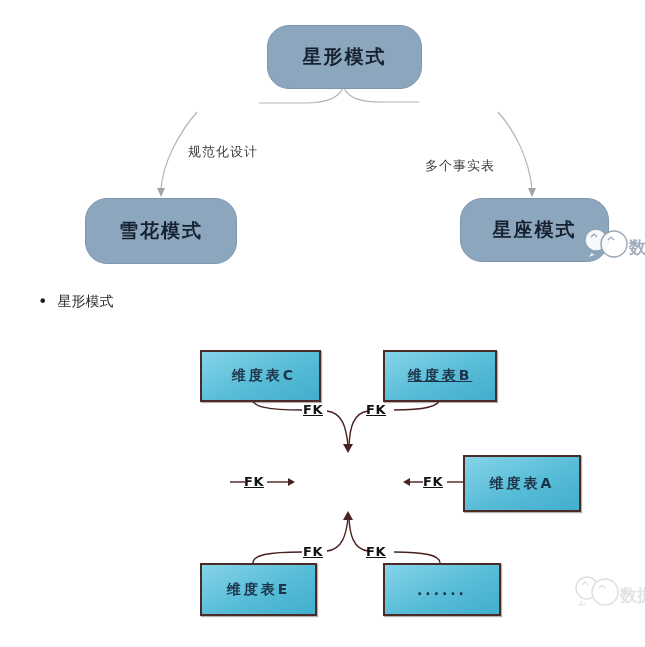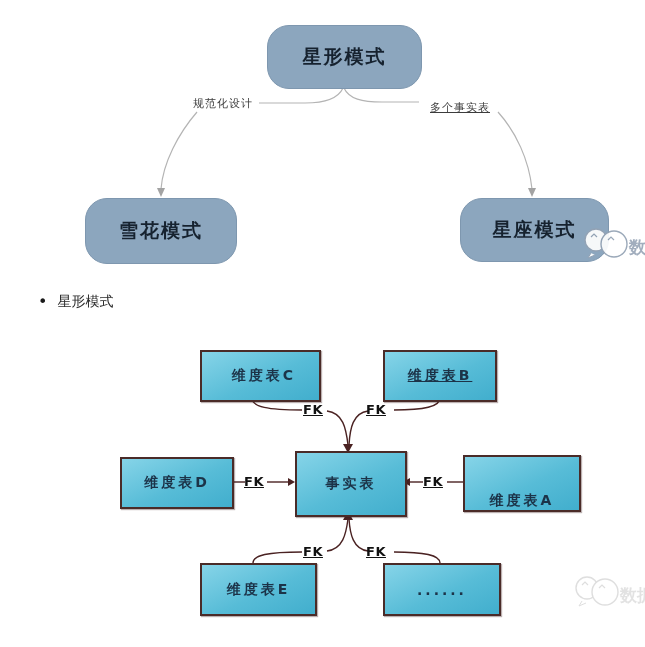--- a/index.html
+++ b/index.html
@@ -8,22 +8,22 @@
     overflow:hidden;font-family:"DejaVu Sans","Liberation Sans",sans-serif;
   }
   svg{position:absolute;left:0;top:0;pointer-events:none;}
   
   .flow-node{
     position:absolute;display:flex;align-items:center;justify-content:center;
     background:#8ca6be;border:1px solid #7e97af;border-radius:22px;
     color:#16222f;font-weight:bold;font-size:19px;letter-spacing:2px;
   }
   .edge-label{
-    position:absolute;font-size:11px;color:#3c3c3c;
-    text-align:center;white-space:nowrap;letter-spacing:1px;
+    position:absolute;font-size:13px;color:#3c3c3c;
+    text-align:center;white-space:nowrap;letter-spacing:1px;margin-top:47px;
   }
   
   .bullet-row{position:absolute;left:38px;top:292px;display:flex;align-items:center;
     font-size:14px;color:#2b2b2b;}
   .bullet-dot{font-size:16px;margin-right:10px;color:#1a1a1a;}
   
   .schema-box{
     position:absolute;display:flex;align-items:center;justify-content:center;
     background:linear-gradient(155deg,#86d4e8 0%,#57bcd7 55%,#41aecd 100%);
     border:2px solid #4a2b28;box-shadow:1px 1px 1px rgba(60,30,30,.35);
@@ -75,48 +75,42 @@
     <polygon points="410,478 410,486 403,482" fill="#4a2222"></polygon>
     <polygon points="343,520 353,520 348,511" fill="#4a2222"></polygon>
   </svg>
 
   <div class="flow-node" style="left:267px;top:25px;width:153px;height:62px;">
     <span>星形模式</span>
   </div>
 
   <div class="edge-label" style="left:186px;top:96px;width:74px;">规范化设计</div>
 
-  <div class="edge-label" style="left:419px;top:100px;width:82px;text-decoration:underline;">多个事实表</div>
+  <div class="edge-label" style="left:419px;top:110px;width:82px;">多个事实表</div>
 
   <div class="flow-node" style="left:85px;top:198px;width:150px;height:64px;">
     <span>雪花模式</span>
   </div>
 
   <div class="flow-node" style="left:460px;top:198px;width:147px;height:62px;">
     <span>星座模式</span>
   </div>
 
   <div class="bullet-row">
     <span class="bullet-dot">•</span>
     <span>星形模式</span>
   </div>
 
   <div class="schema-box" style="left:200px;top:350px;width:110px;height:48px;padding-left:7px;">
     <span>维度表C</span>
   </div>
   <div class="schema-box" style="left:383px;top:350px;width:110px;height:48px;text-decoration:underline;">
     <span>维度表B</span>
   </div>
-  <div class="schema-box" style="left:120px;top:457px;width:110px;height:48px;">
-    <span>维度表D</span>
-  </div>
-  <div class="schema-box" style="left:295px;top:451px;width:108px;height:62px;">
-    <span>事实表</span>
-  </div>
-  <div class="schema-box" style="left:463px;top:455px;width:114px;height:53px;align-items:flex-end;">
+  <div class="schema-box" style="left:463px;top:455px;width:114px;height:53px;">
     <span>维度表A</span>
   </div>
   <div class="schema-box" style="left:200px;top:563px;width:113px;height:49px;">
     <span>维度表E</span>
   </div>
   <div class="schema-box" style="left:383px;top:563px;width:114px;height:49px;">
     <span>......</span>
   </div>
 
   <div class="fk-label" style="left:303px;top:402px;">FK</div>

